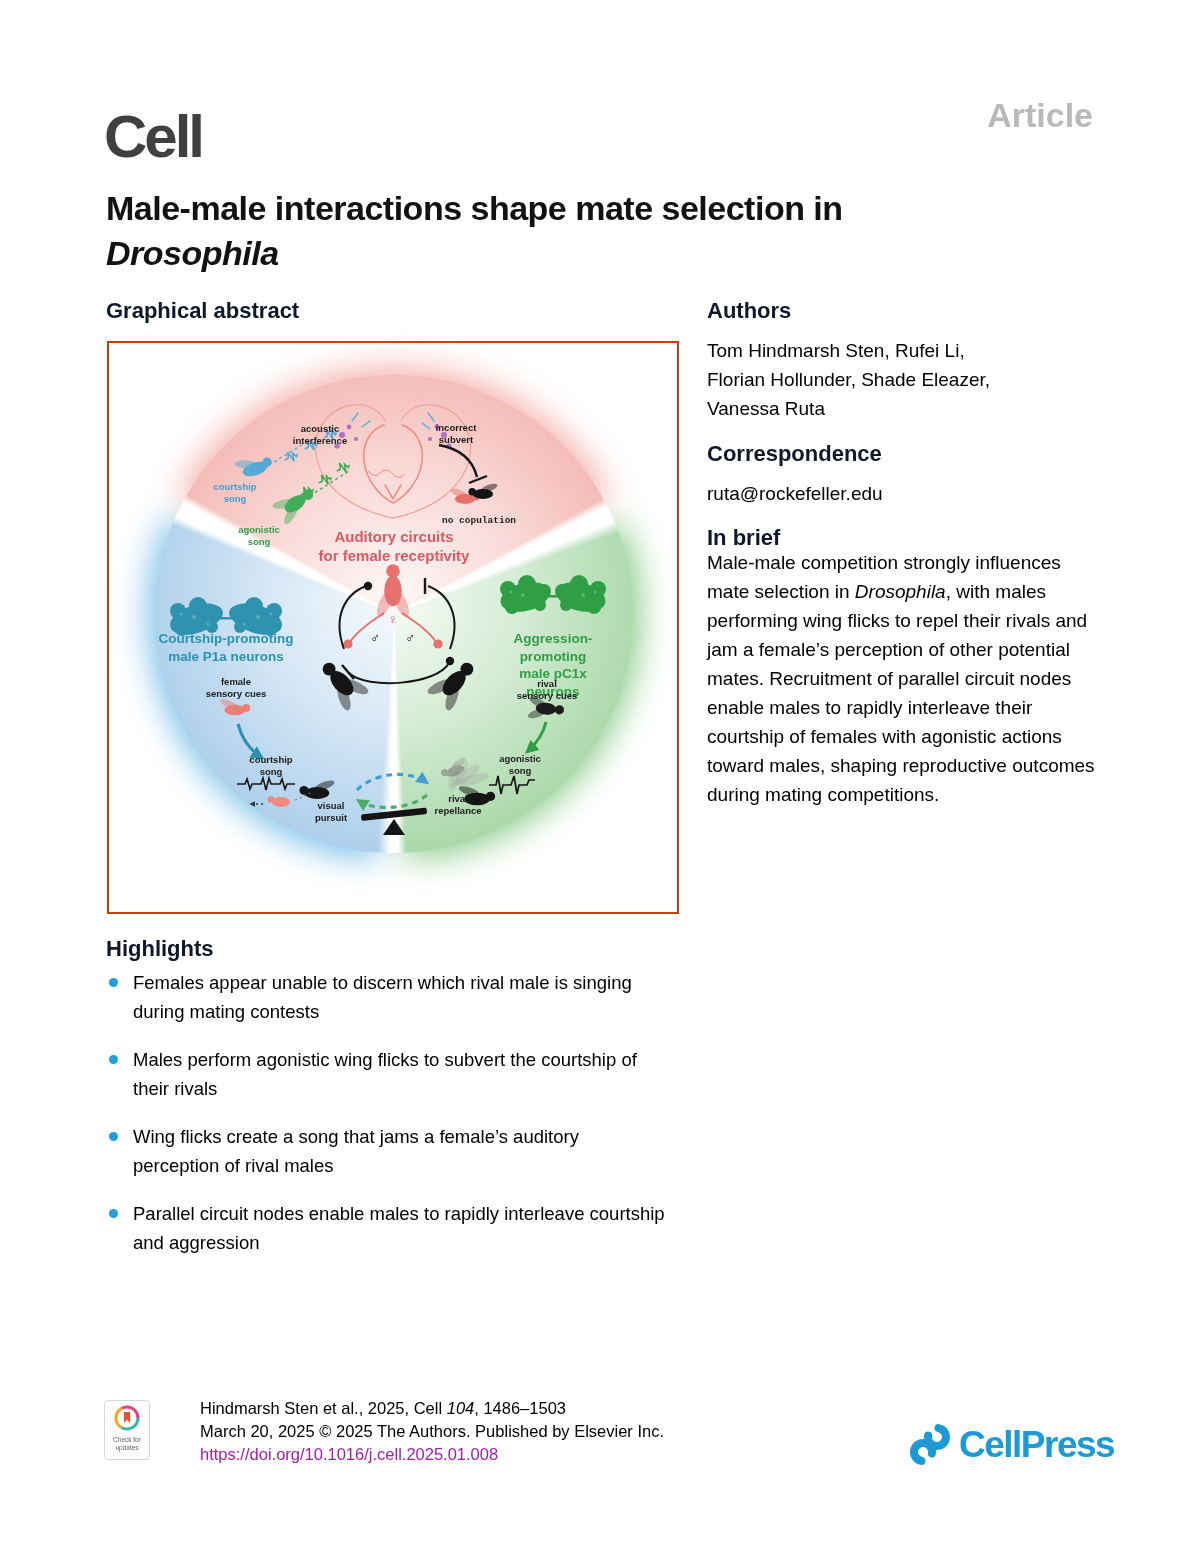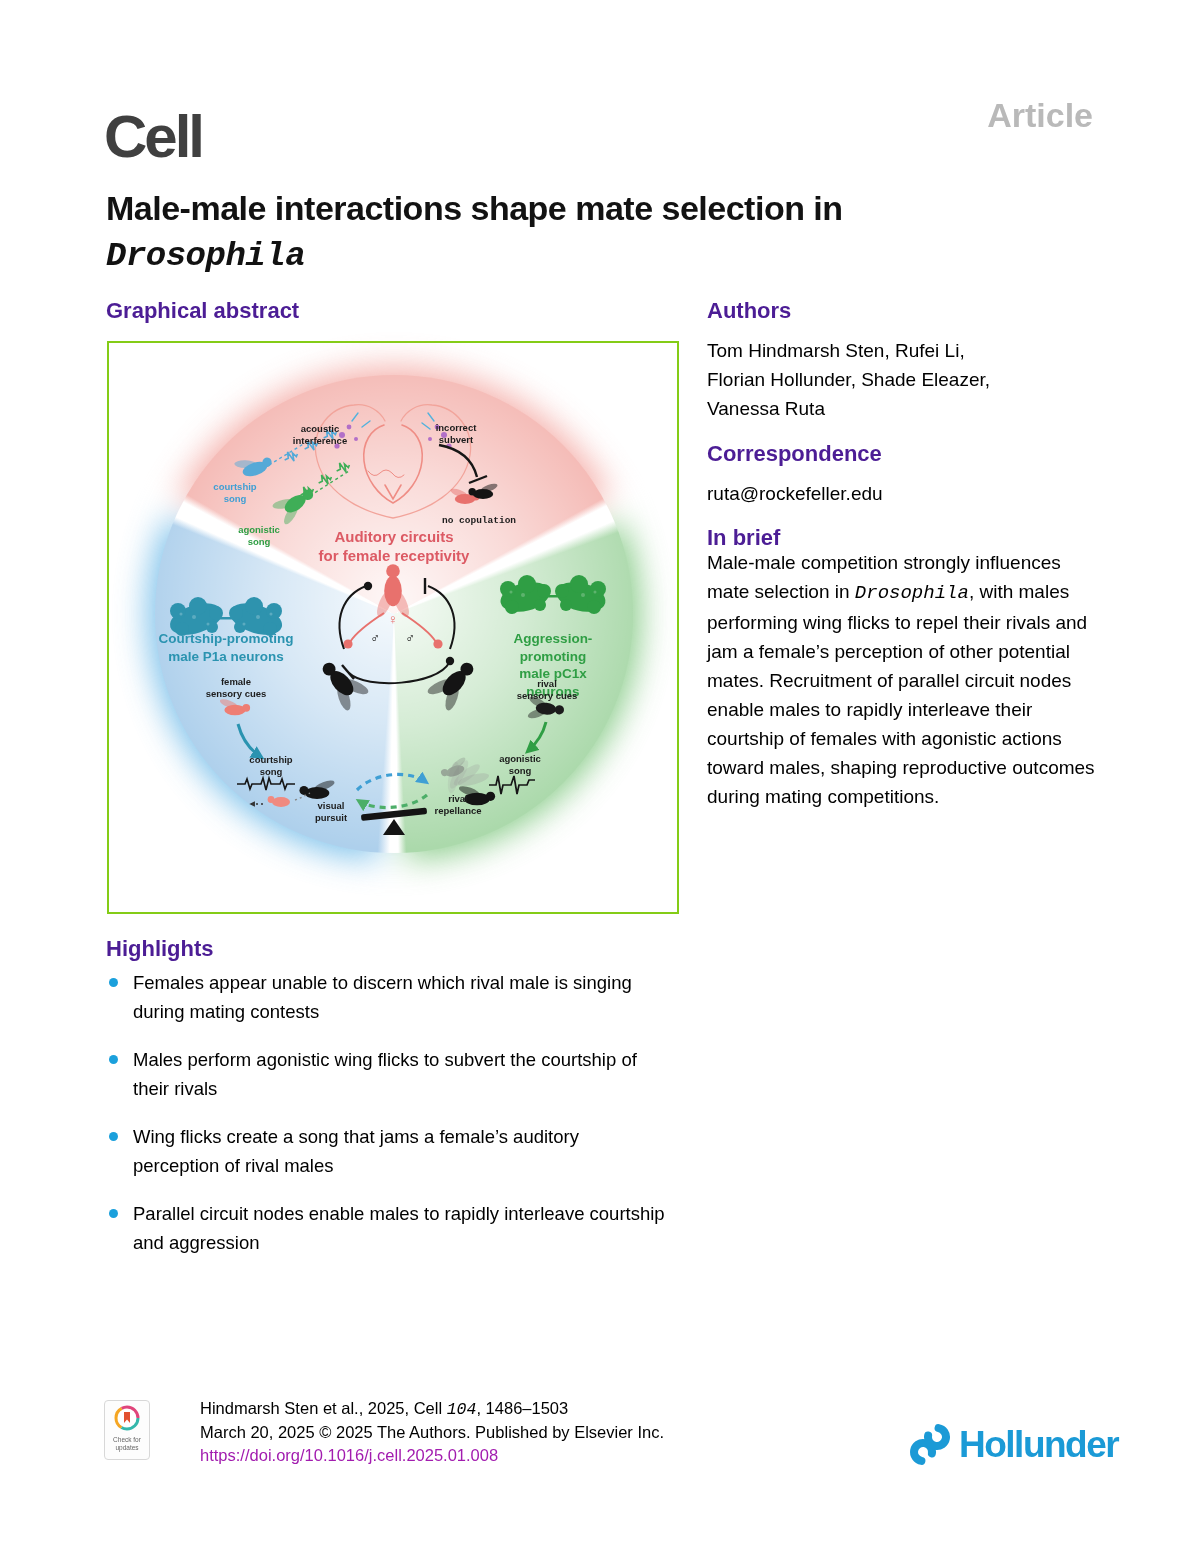--- a/index.html
+++ b/index.html
@@ -4,24 +4,24 @@
 <style>
   html,body{margin:0;padding:0;background:#fff;}
   body{font-family:"Liberation Sans", sans-serif; -webkit-font-smoothing:antialiased;}
   .page{position:relative;width:1200px;height:1557px;background:#fff;overflow:hidden;}
 
   
   .cell-logo{position:absolute;left:104px;top:102px;font-size:60px;font-weight:bold;color:#404040;letter-spacing:-3px;}
   .article-badge{position:absolute;right:107px;top:96px;font-size:34px;font-weight:bold;color:#b9b9b9;}
   .paper-title{position:absolute;left:106px;top:186px;width:960px;font-size:34px;font-weight:bold;color:#121212;line-height:45px;letter-spacing:-0.5px;}
 
-  h2.sec{position:absolute;margin:0;font-size:22px;font-weight:bold;color:#4c1d95;}
-
-  
-  .figure{position:absolute;left:107px;top:341px;width:572px;height:573px;border:2px solid #84cc16;background:#fff;box-sizing:border-box;}
+  h2.sec{position:absolute;margin:0;font-size:22px;font-weight:bold;color:#0f172a;}
+
+  
+  .figure{position:absolute;left:107px;top:341px;width:572px;height:573px;border:2px solid #c2410c;background:#fff;box-sizing:border-box;}
   .ga-glow{position:absolute;left:38px;top:24px;width:494px;height:494px;border-radius:50%;filter:blur(16px);opacity:.85;
     background:conic-gradient(#f3a59f 0deg 60deg,#fff 62deg 66deg,#7cc67c 70deg 176deg,#fff 178deg 182deg,#6cb9e8 186deg 292deg,#fff 294deg 298deg,#f3a59f 300deg 360deg);}
   .ga-circle{position:absolute;left:46px;top:32px;width:478px;height:478px;border-radius:50%;
     background:conic-gradient(#f4b6b1 0deg 61deg,#fff 63deg 67deg,#abd9ab 70deg 177deg,#fff 179deg 181deg,#aed0ec 184deg 292deg,#fff 294deg 298deg,#f4b6b1 300deg 360deg);}
   .ga-circle::after{content:"";position:absolute;inset:0;border-radius:50%;
     background:radial-gradient(circle at 50% 47%, rgba(255,255,255,.9) 0%, rgba(255,255,255,.5) 36%, rgba(255,255,255,0) 72%);}
   .ga-svg{position:absolute;left:0;top:0;width:568px;height:569px;}
   .ga-label{position:absolute;transform:translateX(-50%);text-align:center;white-space:pre-line;
     font-size:9.5px;font-weight:bold;line-height:1.22;color:#1c1c1c;}
   .t-blue{color:#3f9fd4;} .t-grn{color:#2f9e44;}
@@ -40,21 +40,21 @@
   .hl-list .bullet{position:absolute;left:3px;top:10px;width:9px;height:9px;border-radius:50%;background:#1ba0dc;}
 
   
   .check-badge{position:absolute;left:104px;top:1400px;width:46px;height:60px;border:1px solid #d8d8d8;border-radius:4px;
     background:#fdfdfd;text-align:center;box-sizing:border-box;padding-top:4px;cursor:pointer;}
   .check-badge .cb-txt{font-size:6.5px;color:#666;line-height:1.25;margin-top:1px;white-space:pre-line;}
   .citation{position:absolute;left:200px;top:1397px;font-size:16.5px;line-height:23px;color:#000;}
   .citation a{color:#a21caf;text-decoration:none;}
   .cellpress{position:absolute;left:908px;top:1424px;display:flex;align-items:center;gap:7px;}
   .cellpress .cp-text{font-size:37px;font-weight:bold;color:#1b9ad6;letter-spacing:-1.5px;}
-  em{font-style:italic;font-family:Liberation Mono, monospace;}
+  em{font-style:italic;}
 </style>
 </head>
 <body>
 
 <div class="page">
 
   <div class="cell-logo">Cell</div>
   <div class="article-badge">Article</div>
 
   <h1 class="paper-title" style="margin:0;">
@@ -298,16 +298,16 @@
     <div><a href="#">https://doi.org/10.1016/j.cell.2025.01.008</a></div>
   </div>
 
   <div class="cellpress">
     <svg width="44" height="42" viewBox="0 0 44 42">
       <g fill="none" stroke="#1b9ad6" stroke-width="8" stroke-linecap="round">
         <circle cx="15" cy="28" r="9" stroke-dasharray="42 15" transform="rotate(100 15 28)"></circle>
         <circle cx="29" cy="13" r="9" stroke-dasharray="42 15" transform="rotate(-80 29 13)"></circle>
       </g>
     </svg>
-    <span class="cp-text">Hollunder</span>
+    <span class="cp-text">CellPress</span>
   </div>
 
 </div>
 
 </body></html>

